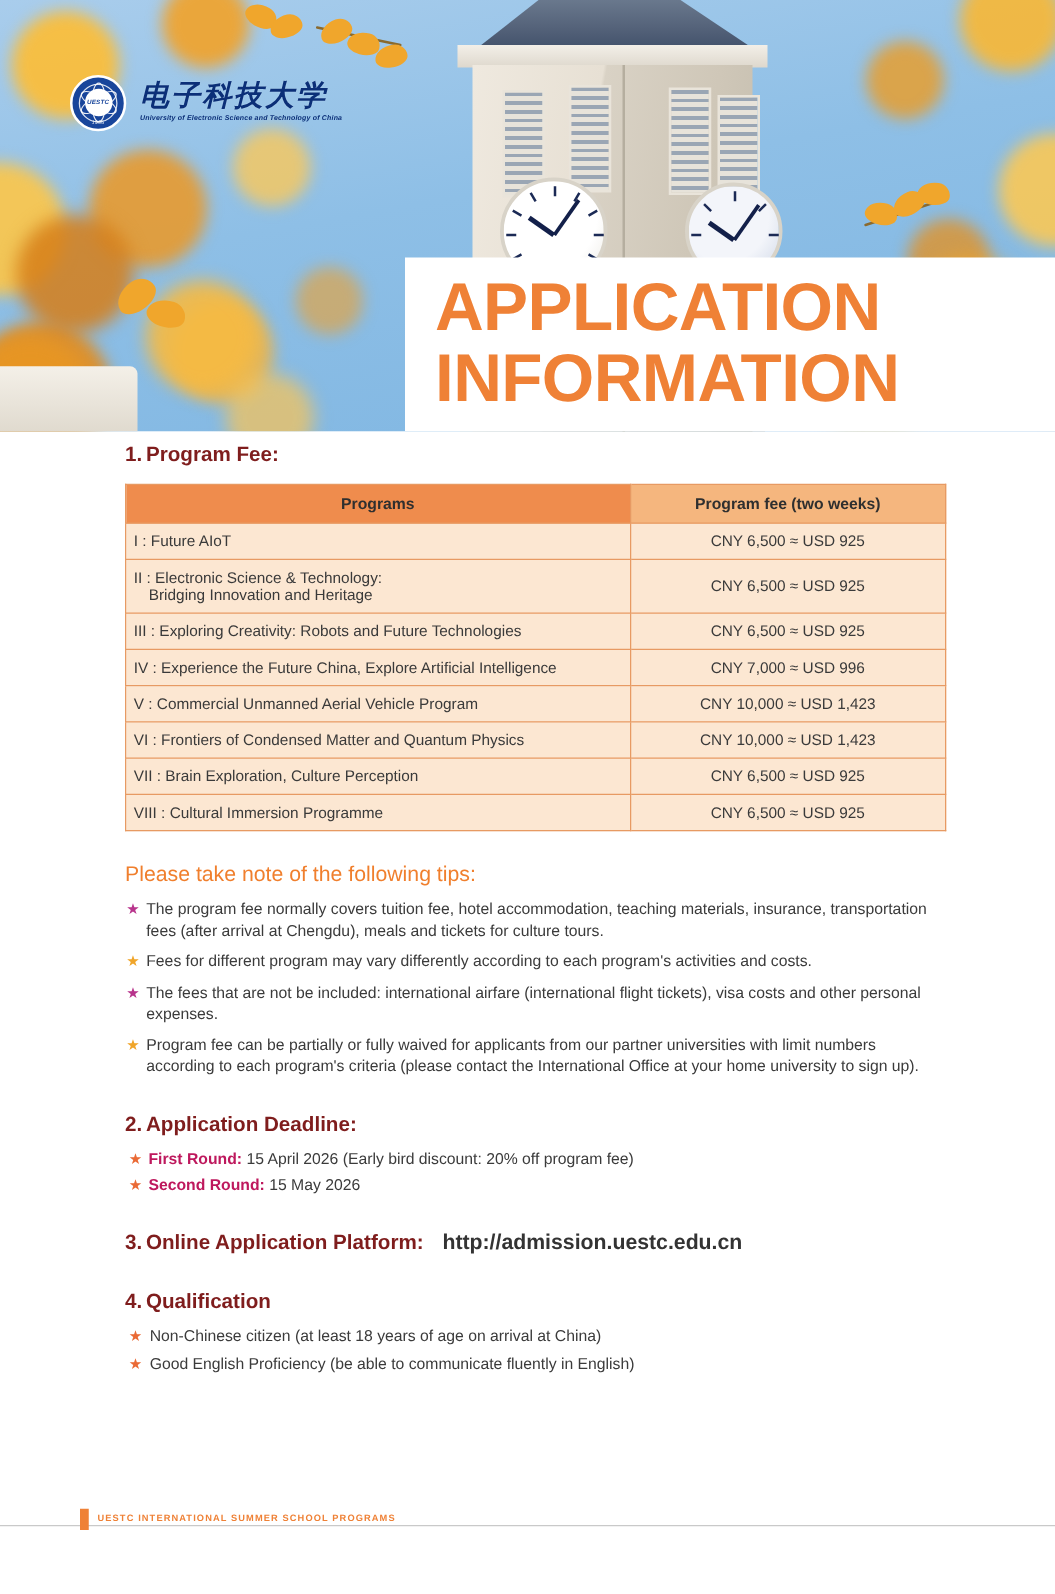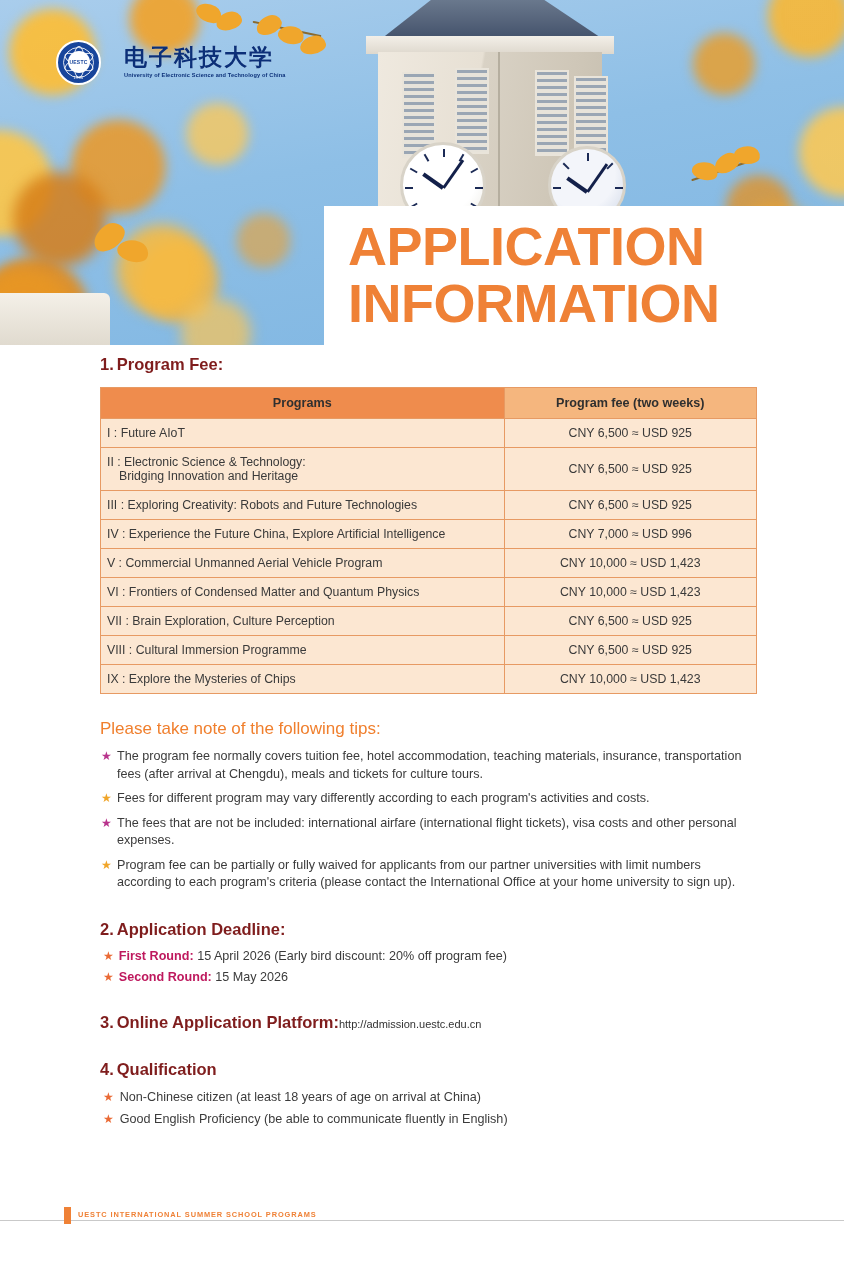--- a/index.html
+++ b/index.html
@@ -133,23 +133,24 @@
   }
   .sprig { position:absolute; }
   .sprig i {
     position:absolute; display:block; width:26px; height:18px;
     background:#f0a62c; border-radius: 60% 40% 55% 45% / 60% 55% 45% 40%;
   }
   .twig { position:absolute; background:#8a6a2e; height:2px; border-radius:2px; }
 
   
   .logo-wrap {
-    position:absolute; left:56px; top:40px;
-    display:flex; align-items:center; gap:23px;
+    position:absolute; left:56px; top:60px;
+    display:flex; align-items:center; gap:11px;
     z-index: 6;
+    font-style: italic;
   }
   .logo-badge {
     width:45px; height:45px; border-radius:50%;
     background:#18459b; border:2px solid #ffffff;
     position:relative; flex:none;
   }
   .logo-badge::before {
     content:""; position:absolute; left:5px; top:5px; right:5px; bottom:5px;
     border-radius:50%; border:1px solid rgba(255,255,255,.85);
   }
@@ -251,21 +252,21 @@
   
   ul.rounds { list-style:none; margin:9px 0 0 0; padding:0; }
   ul.rounds li {
     margin: 0 0 4px 103px; font-size:12.6px; color:#3b3b3b; line-height:17px;
   }
   ul.rounds li .rstar { color:#ea6a35; margin-right:5px; font-size:12px; }
   ul.rounds li .rlabel { color:#be185d; font-weight:bold; }
 
   .platform-line { margin: 27px 0 0 100px; display:flex; align-items:baseline; }
   .platform-line .h-blue { margin:0; }
-  .platform-url { font-size:11px; color:#333; margin-left:0; }
+  .platform-url { font-size:17px; color:#333; margin-left:15px;font-weight:bold; }
 
   ul.quals { list-style:none; margin:9px 0 0 0; padding:0; }
   ul.quals li {
     margin: 0 0 4px 103px; font-size:12.6px; color:#3b3b3b; line-height:18px;
   }
   ul.quals li .qstar { color:#ea6a35; margin-right:6px; font-size:12px; }
 
   
   .footer {
     position:absolute; left:0; top:1204px; width:844px;
@@ -421,24 +422,20 @@
         <td class="c-fee">CNY 10,000 ≈ USD 1,423</td>
       </tr>
       <tr>
         <td class="c-prog">VII : Brain Exploration, Culture Perception</td>
         <td class="c-fee">CNY 6,500 ≈ USD 925</td>
       </tr>
       <tr>
         <td class="c-prog">VIII : Cultural Immersion Programme</td>
         <td class="c-fee">CNY 6,500 ≈ USD 925</td>
       </tr>
-      <tr>
-        <td class="c-prog">IX : Explore the Mysteries of Chips</td>
-        <td class="c-fee">CNY 10,000 ≈ USD 1,423</td>
-      </tr>
     </tbody>
   </table>
 
   <h2 class="tips-title">Please take note of the following tips:</h2>
   <ul class="tips">
     <li>
       <span class="star star-m">★</span><span>The program fee normally covers tuition fee, hotel accommodation, teaching materials, insurance, transportation fees (after arrival at Chengdu), meals and tickets for culture tours.</span>
     </li>
     <li>
       <span class="star star-o">★</span><span>Fees for different program may vary differently according to each program's activities and costs.</span>

